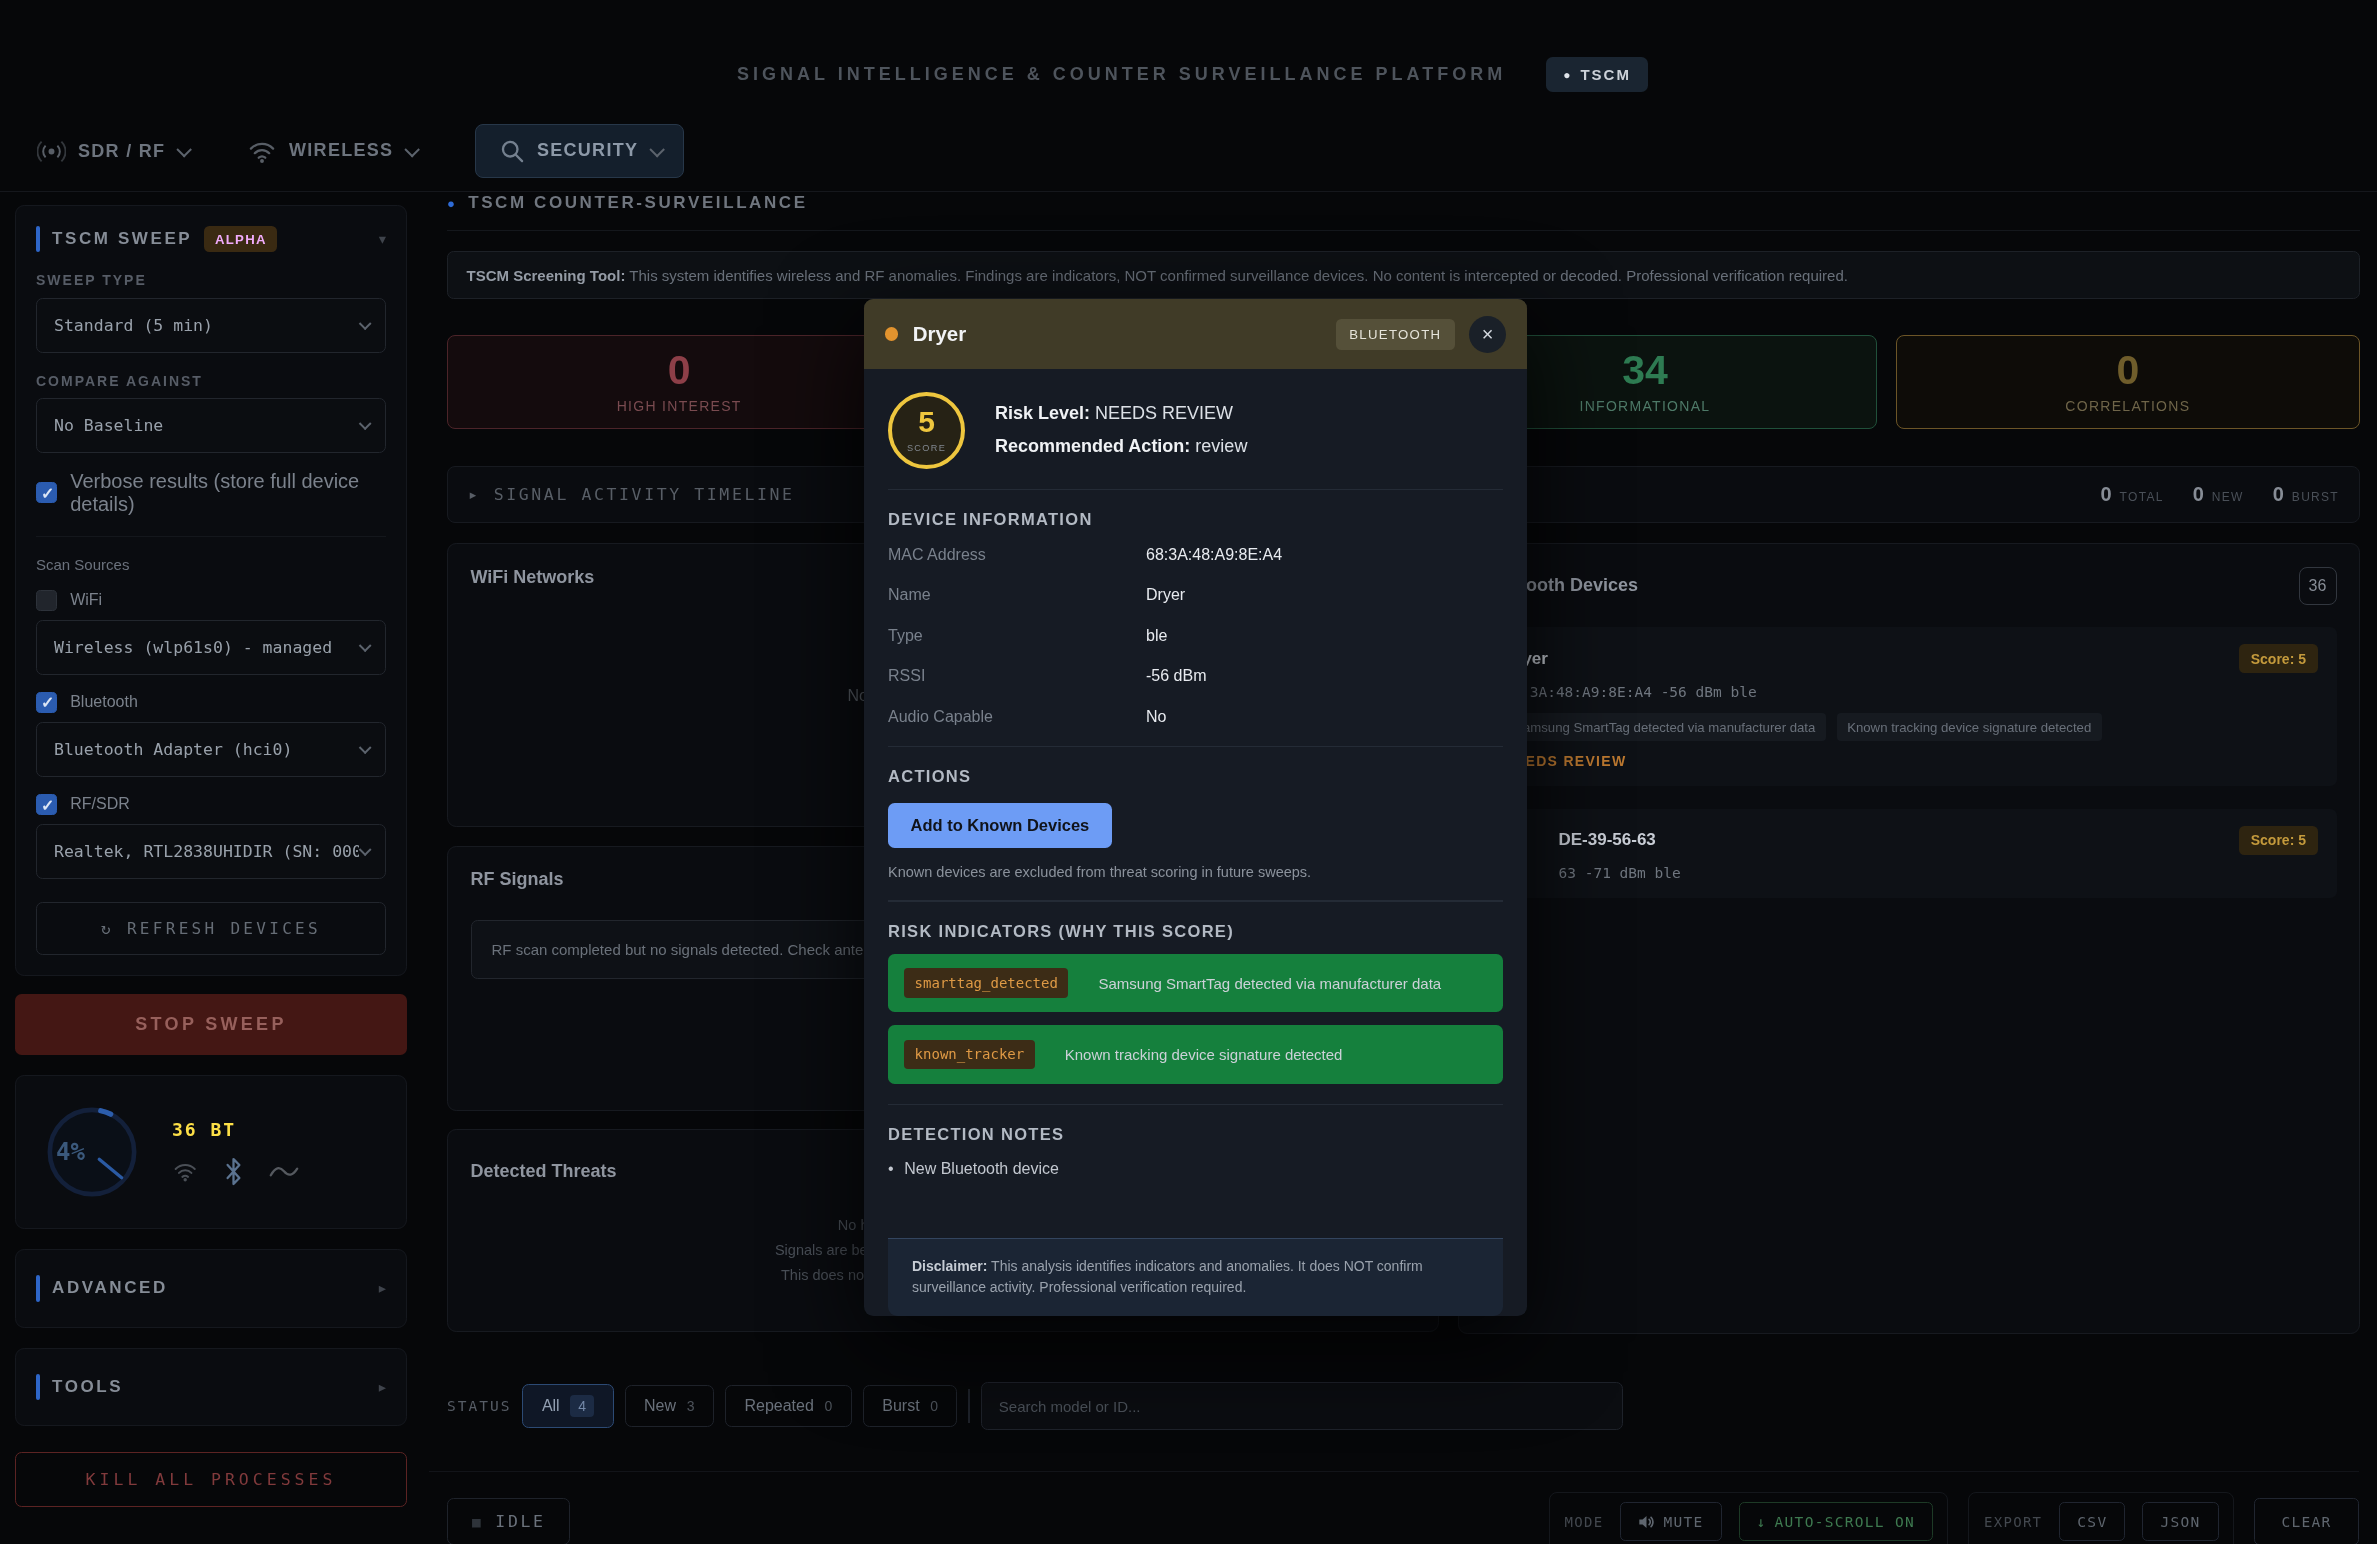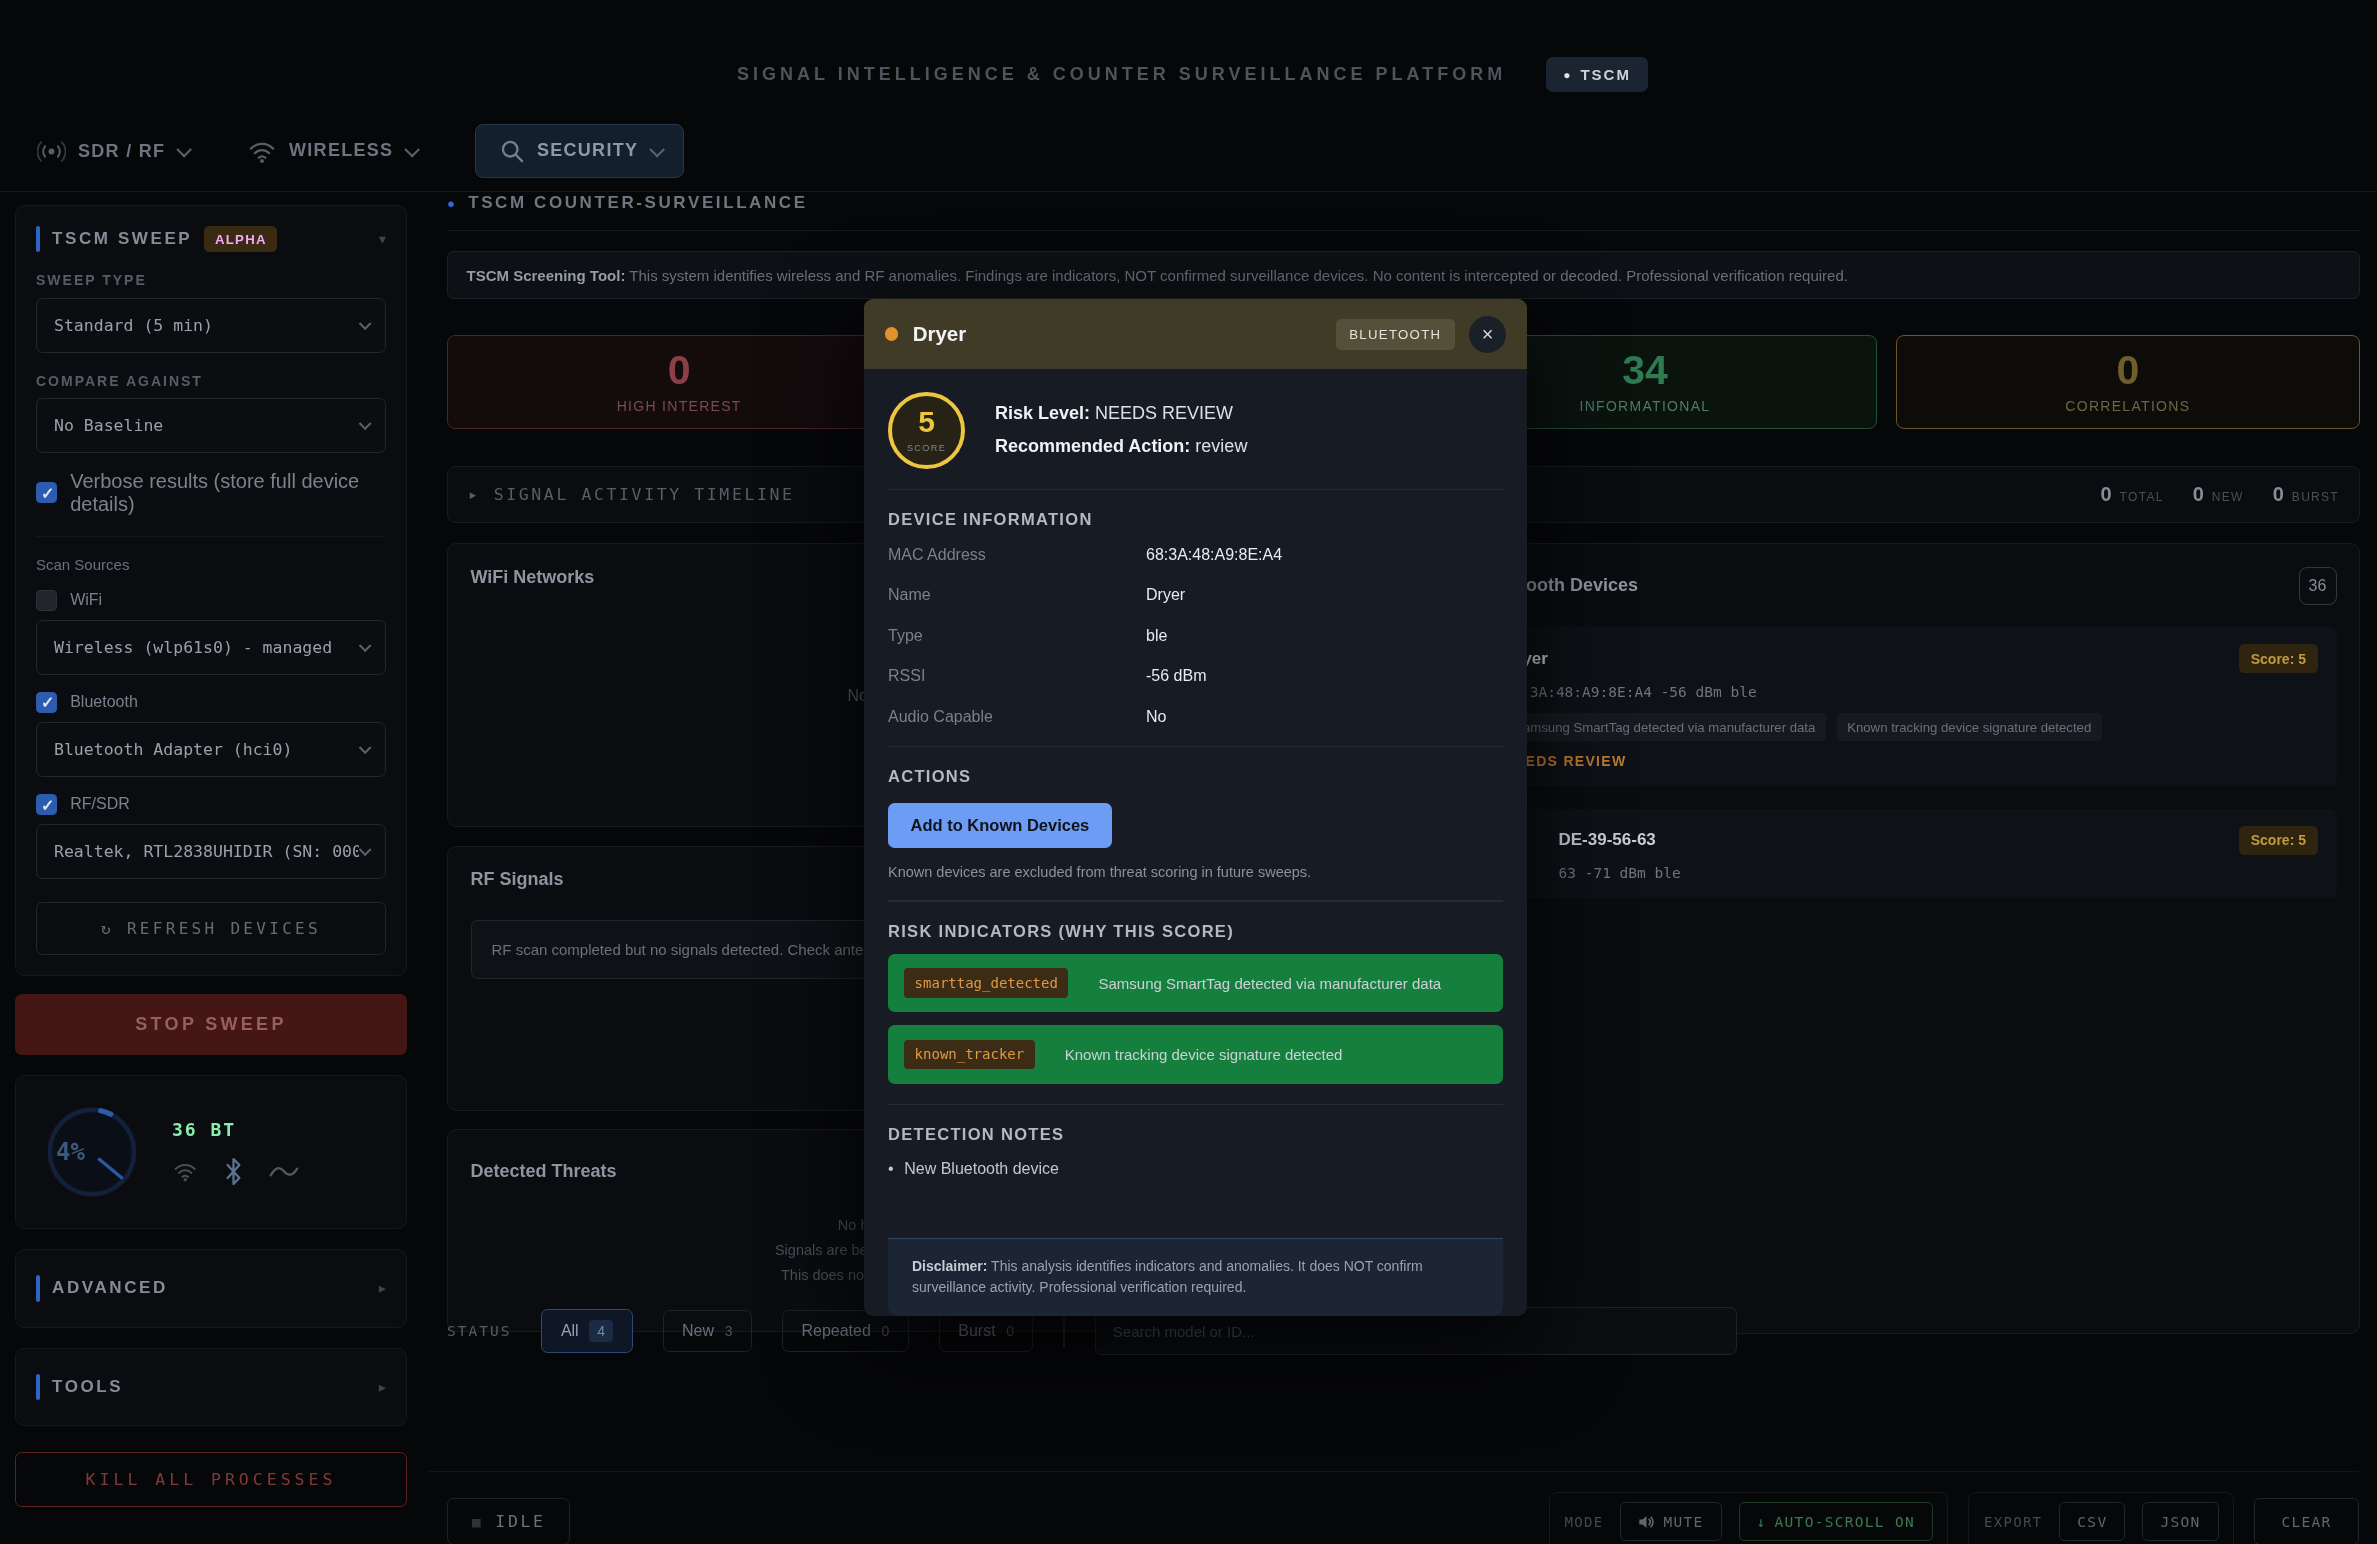--- a/index.html
+++ b/index.html
@@ -43,21 +43,21 @@
   .cb.on::after { content:"✓"; color:#dce6f5; position:absolute; left:4px; top:0.7px; font-size:16px; font-weight:bold; }
   .cbl { color:#7b828c; font-size:16px; }
   .sdiv { height:1.3px; background:#14171c; margin:20px 0 2.6px; }
   .src-label { color:#6b727d; font-size:15px; margin-top:18.5px; }
   .btn-ghost { margin-top:22.5px; width:100%; border:1.3px solid #22262d; border-radius:6.6px; background:none; color:#666d76; font-family:"DejaVu Sans Mono",monospace; font-size:16px; letter-spacing:3.3px; padding:16px 0; cursor:pointer; }
   .stop-btn { margin-top:18.5px; width:100%; background:#441714; border:none; border-radius:6.6px; color:#97605c; font-weight:bold; font-size:18px; letter-spacing:3.3px; padding:20px 0; cursor:pointer; }
   .prog-card { margin-top:20px; display:flex; align-items:center; gap:24px; }
   .gauge { position:relative; width:112px; height:112px; flex:none; }
   .gauge .pct { position:absolute; left:20px; top:42px; color:#3b597c; font-weight:bold; font-size:24px; }
   .prog-right { display:flex; flex-direction:column; gap:17px; }
-  .btcount { color:#86efac; font-weight:bold; font-size:18px; letter-spacing:2px; }
+  .btcount { color:#fde047; font-weight:bold; font-size:18px; letter-spacing:2px; }
   .prog-icons { display:flex; align-items:center; gap:26.4px; }
   .mini-panel { margin-top:20px; padding:25px 20px; }
   .kill-btn { margin-top:26.4px; width:100%; background:none; border:1.3px solid #5c2323; border-radius:6.6px; color:#813a3c; font-family:"DejaVu Sans Mono",monospace; font-size:16.5px; letter-spacing:4px; padding:17px 0; cursor:pointer; }
 
   
   .main { position:absolute; left:447px; top:193px; width:1913px; }
   .main-head { display:flex; align-items:center; gap:13.2px; padding-bottom:17px; border-bottom:1.3px solid #14171c; }
   .main-dot { color:#2e6bd6; font-size:13.2px; }
   .main-title { color:#70767f; font-weight:bold; font-size:17px; letter-spacing:2.6px; }
   .notice { margin-top:20px; background:#0d1014; border:1.3px solid #1d2127; border-radius:6.6px; padding:14.5px 18.5px; font-size:15px; color:#69707a; }
@@ -94,21 +94,21 @@
   .dr-top { display:flex; align-items:center; }
   .dr-name { color:#c9ced6; font-weight:bold; font-size:17px; }
   .score-badge { margin-left:auto; background:#2e2410; color:#c49a3c; font-size:14px; font-weight:bold; border-radius:5.3px; padding:6.6px 12px; }
   .dr-meta { margin-top:10.6px; color:#6f767f; font-size:14.5px; font-family:"DejaVu Sans Mono",monospace; }
   .dr-tags { margin-top:13.2px; display:flex; gap:10.6px; flex-wrap:wrap; }
   .tagchip { background:#161a20; border-radius:4px; padding:6.6px 10.6px; color:#69707a; font-size:13.2px; }
   .dr-status { margin-top:12px; color:#bd7930; font-weight:bold; font-size:14px; letter-spacing:1.3px; }
   .off { padding-left:55px; }
 
   
-  .filterbar { position:absolute; left:429px; top:1307px; width:1930px; display:flex; align-items:center; gap:30px; padding-left:18px; }
+  .filterbar { position:absolute; left:429px; top:1382px; width:1930px; display:flex; align-items:center; gap:11px; padding-left:18px; }
   .f-label { color:#575d66; font-size:14.5px; letter-spacing:2px; font-family:"DejaVu Sans Mono",monospace; }
   .fpill { display:flex; align-items:center; gap:10.6px; border:1.3px solid #1e222a; border-radius:6.6px; padding:10.6px 18.5px; color:#6a717b; font-size:16px; cursor:pointer; background:none; }
   .fpill .cnt { color:#4d535b; font-size:14px; }
   .fpill.active { border-color:#2c4a74; background:#0f1726; color:#93a0b2; }
   .fpill.active .cnt { background:#1c2b44; color:#7388a8; border-radius:4px; padding:2.6px 8px; }
   .f-sep { width:1.3px; height:34px; background:#1e222a; }
   .f-search { width:642px; background:#0b0d11; border:1.3px solid #1e222a; border-radius:6.6px; height:48px; padding:0 17px; color:#8a9099; font-size:15px; outline:none; }
   .f-search::placeholder { color:#4a5058; }
 
   

